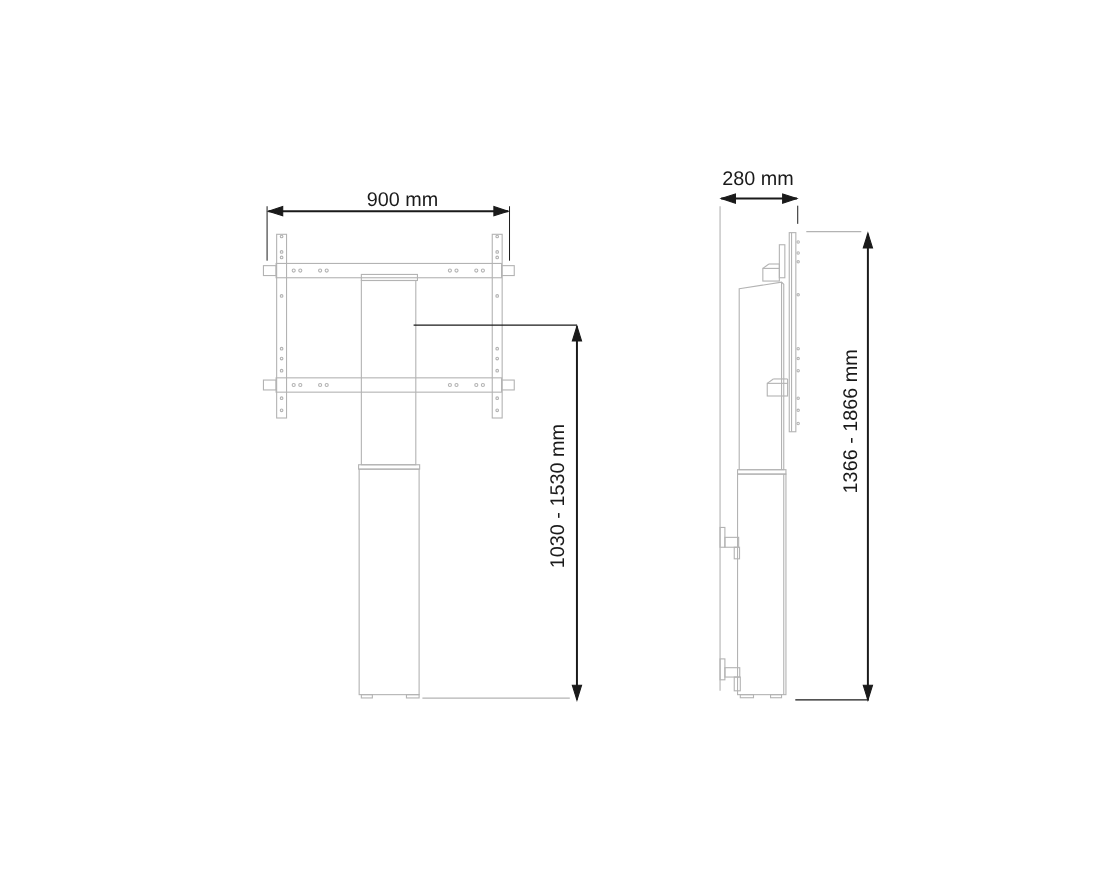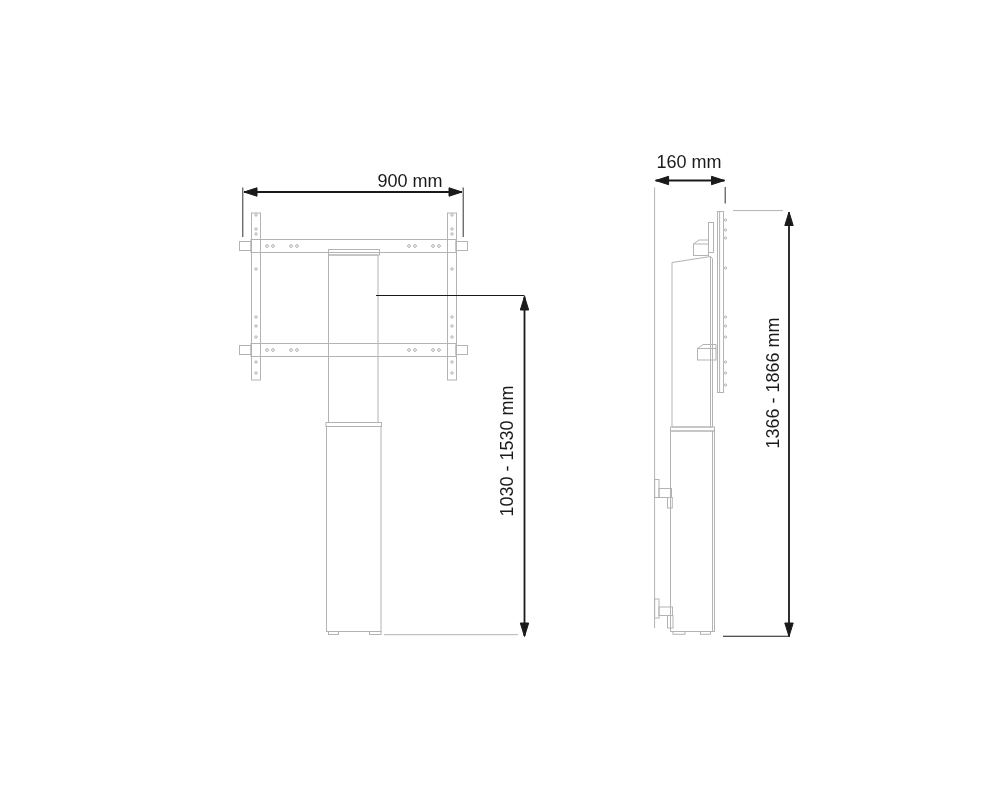--- a/index.html
+++ b/index.html
@@ -186,21 +186,21 @@
 
       <g>
         <line x1="723" y1="636.3" x2="790" y2="636.3" stroke-width="1.1"></line>
         <line x1="789" y1="212.5" x2="789" y2="636" stroke-width="1.8"></line>
         <polygon points="789,212 784.8,225.5 793.2,225.5"></polygon>
         <polygon points="789,636.5 784.8,623 793.2,623"></polygon>
       </g>
     </g>
   </svg>
 
-  <div class="dim-label" style="left:366px; top:181px;margin-left:44px;">900 mm</div>
+  <div class="dim-label" style="left:366px; top:181px;">900 mm</div>
 
   <div class="dim-label vertical" style="left:507px; top:451px;">1030 - 1530 mm</div>
 
-  <div class="dim-label" style="left:689px; top:162px;">160 mm</div>
+  <div class="dim-label" style="left:689px; top:162px;">280 mm</div>
 
   <div class="dim-label vertical" style="left:773px; top:383px;">1366 - 1866 mm</div>
 
 </div>
 
 </body></html>

